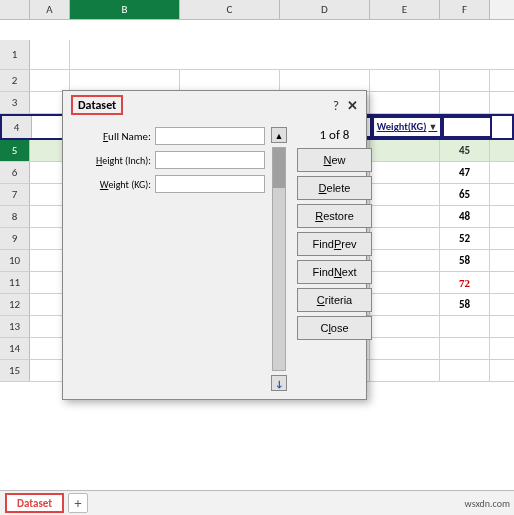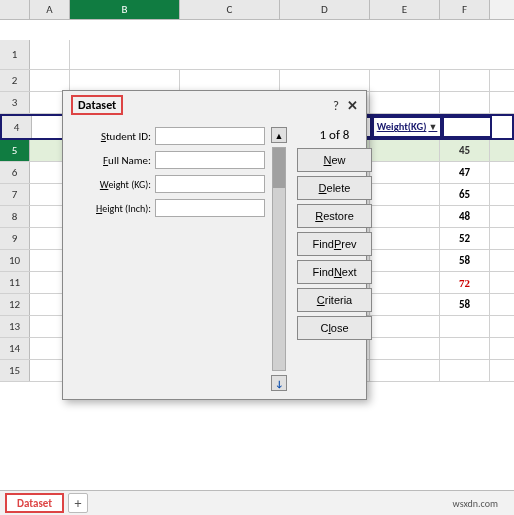--- a/index.html
+++ b/index.html
@@ -150,21 +150,21 @@
       display: flex;
       align-items: center;
       justify-content: center;
       cursor: pointer;
       font-size: 14px;
       color: #555;
       border-radius: 2px;
     }
     .tab-right {
       margin-left: auto;
-      padding-right: 16px;
+      padding-right: 4px;
       font-size: 10px;
       color: #555;
       text-align: right;
     }
 
     .dataset-dialog {
       position: absolute;
       top: 90px;
       left: 62px;
       width: 305px;
@@ -495,33 +495,29 @@
         <span class="dialog-question">?</span>
         <span class="dialog-close">✕</span>
       </div>
     </div>
 
     <div class="dialog-body">
 
       <div style="display:flex;flex:1;gap:4px;">
         <div class="dialog-fields">
           <div class="field-row">
-            <span class="field-label"><span class="underline-char" style="text-decoration:underline;">S</span>tudent ID:</span>
-            <input class="field-input" type="text" value="" style="">
-          </div>
-          <div class="field-row">
             <span class="field-label"><span class="underline-char" style="text-decoration:underline;">F</span>ull Name:</span>
             <input class="field-input" type="text" value="" style="">
           </div>
           <div class="field-row">
-            <span class="field-label" style="font-size:10px;"><span style="text-decoration:underline;">W</span>eight (KG):</span>
+            <span class="field-label" style="font-size:10px;"><span style="text-decoration:underline;">H</span>eight (Inch):</span>
             <input class="field-input" type="text" value="" style="">
           </div>
           <div class="field-row">
-            <span class="field-label" style="font-size:10px;"><span style="text-decoration:underline;">H</span>eight (Inch):</span>
+            <span class="field-label" style="font-size:10px;"><span style="text-decoration:underline;">W</span>eight (KG):</span>
             <input class="field-input" type="text" value="" style="">
           </div>
         </div>
 
         <div class="dialog-scroll-nav">
           <div class="scroll-up">▲</div>
           <div class="scroll-track">
             <div class="scroll-thumb"></div>
           </div>
           <div class="scroll-down" style="color:#0047ab;">↓</div>

